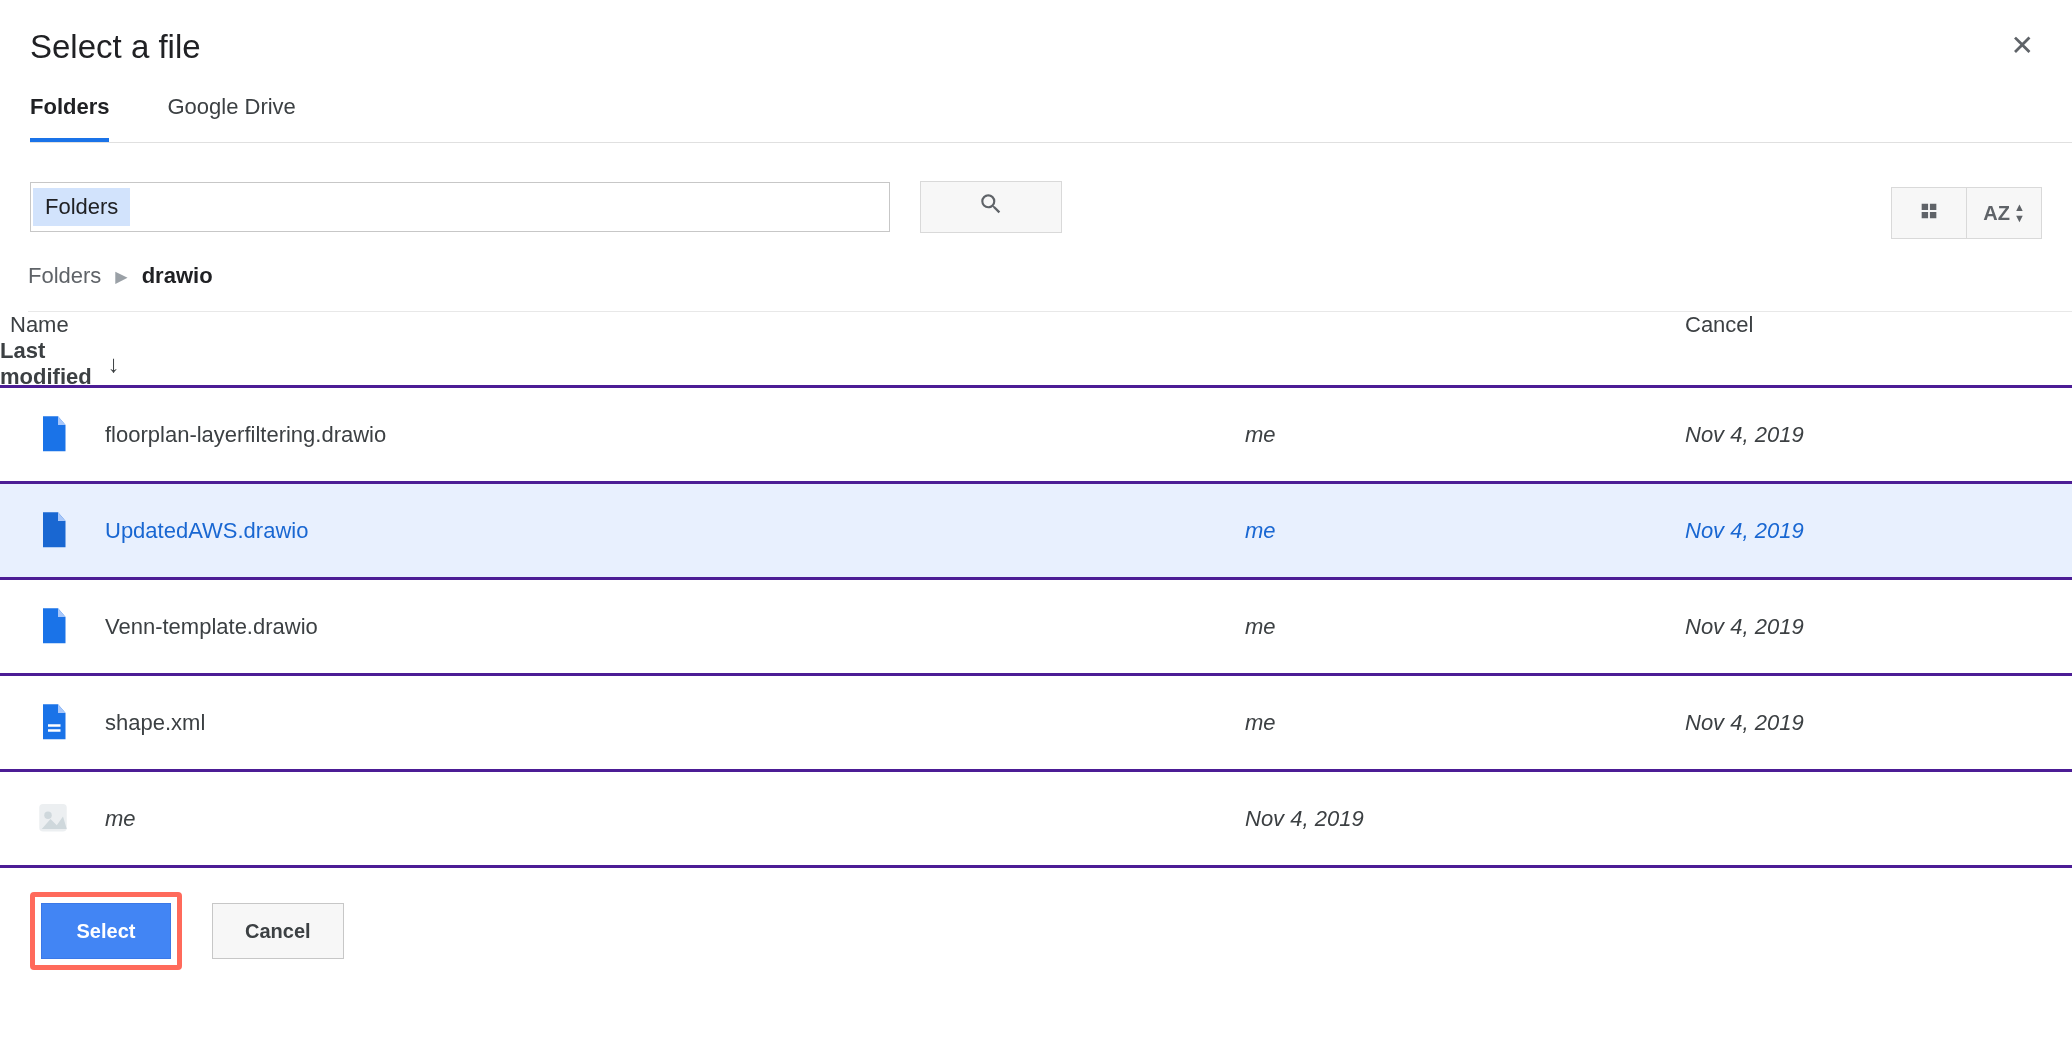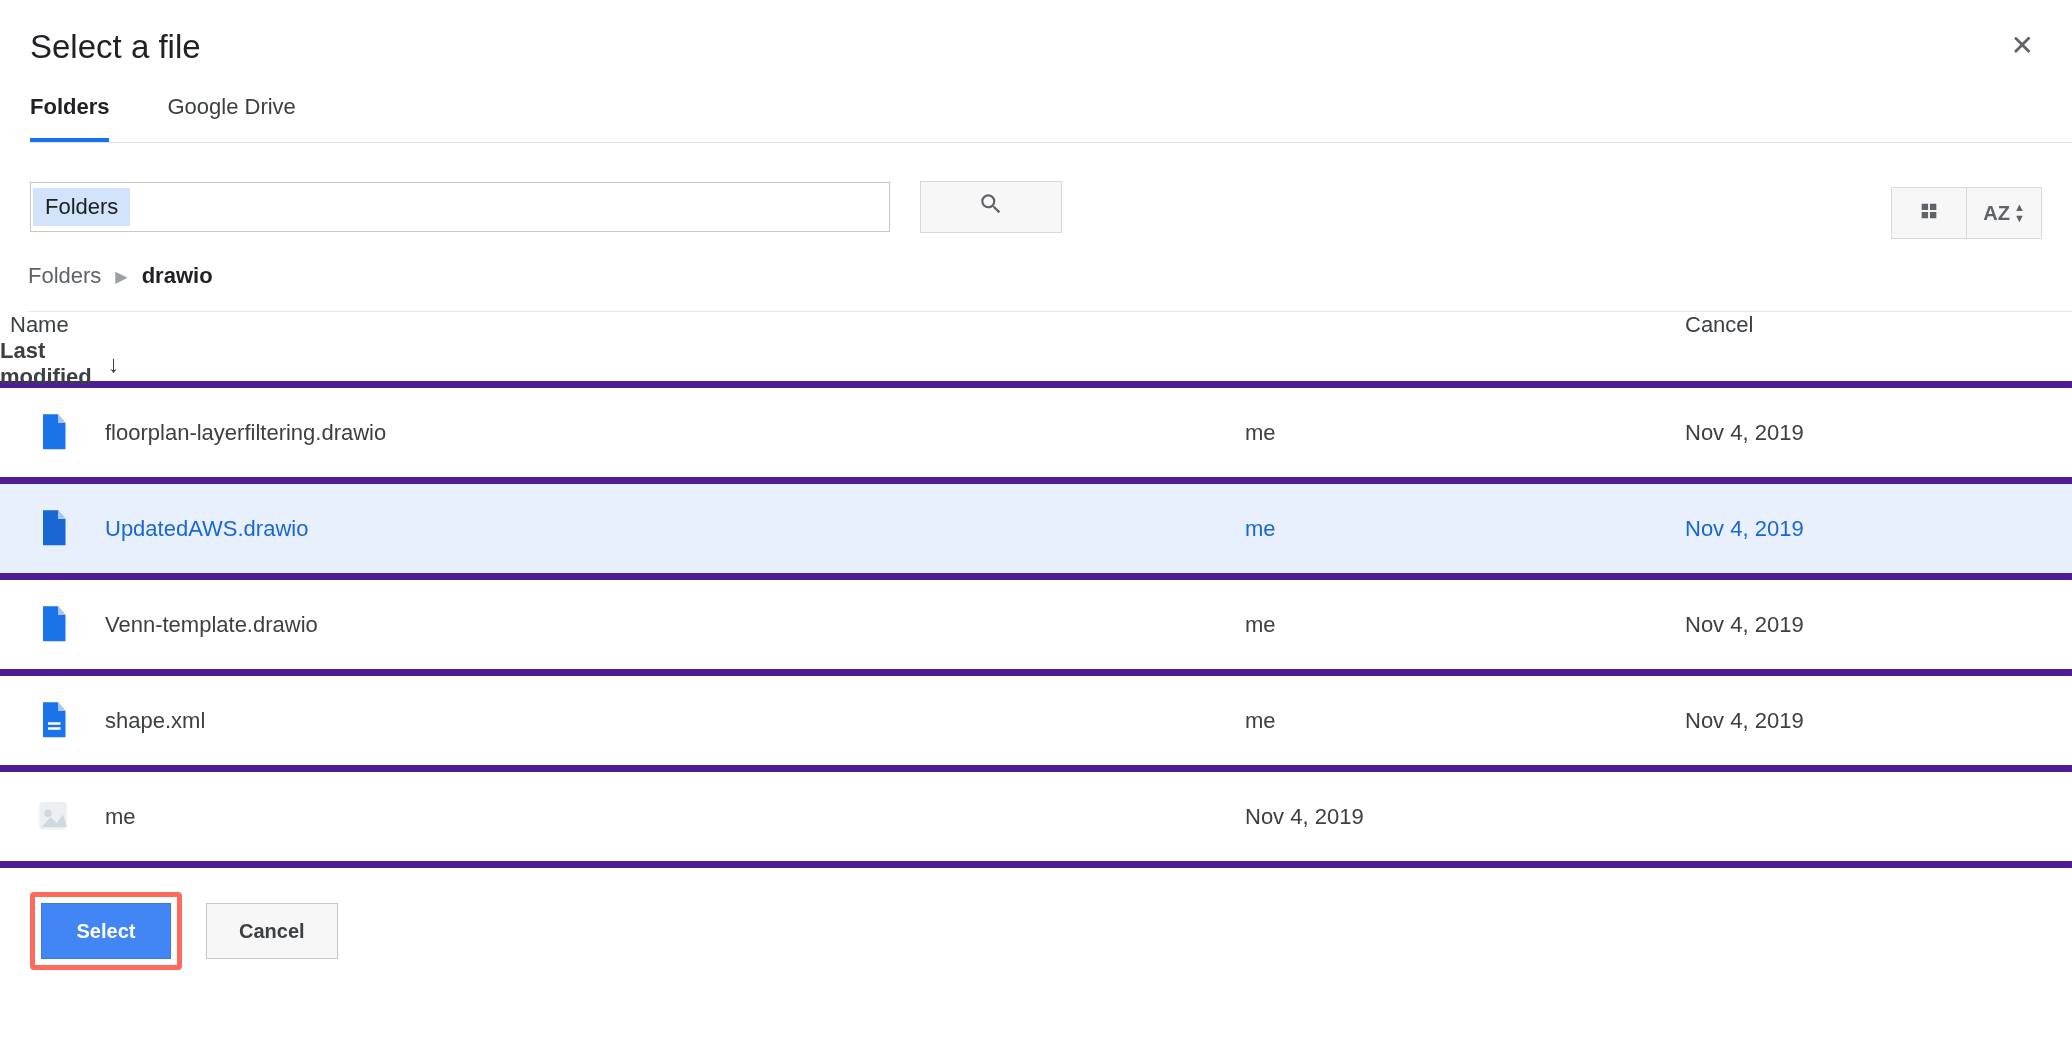--- a/index.html
+++ b/index.html
@@ -142,21 +142,21 @@
   .crumb-light { color: #5f6368; cursor: pointer; }
   .crumb-sep { color: #9aa0a6; font-size: 16px; }
   .crumb-strong { color: #202124; font-weight: 700; }
 
   
   .file-table { margin-left: -30px; margin-right: -30px; }
   .table-head, .file-row {
     display: grid;
     grid-template-columns: 105px 1140px 440px 1fr;
     align-items: center;
-    border-bottom: 7px solid #4c1d95;
+    border-bottom: 3px solid #4c1d95;
     box-sizing: border-box;
     padding-right: 30px;
   }
   .table-head {
     height: 76px;
     font-size: 22px;
     color: #3c4043;
   }
   .table-head .col-name { grid-column: 1 / span 2; padding-left: 10px; }
   .col-mod { display: flex; align-items: center; gap: 16px; font-weight: 700; }
@@ -170,27 +170,27 @@
   }
   .file-row.selected {
     background: #e8f0fe;
     color: #1967d2;
   }
   .file-row.selected .file-name,
   .file-row.selected .file-owner,
   .file-row.selected .file-mod { color: #1967d2; }
   .icon-cell { display: flex; justify-content: center; }
   .file-icon-svg { width: 30px; height: 38px; }
-  .file-owner, .file-mod { font-size: 22px; }
+  .file-owner, .file-mod { font-size: 22px; font-style: italic; }
 
   
   .footer {
     margin-top: 24px;
     display: flex;
-    gap: 24px;
+    gap: 30px;
     align-items: center;
   }
   .highlight-box {
     border: 5px solid #ff6a5b;
     padding: 6px;
     border-radius: 4px;
     display: inline-block;
   }
   .btn {
     height: 56px;

